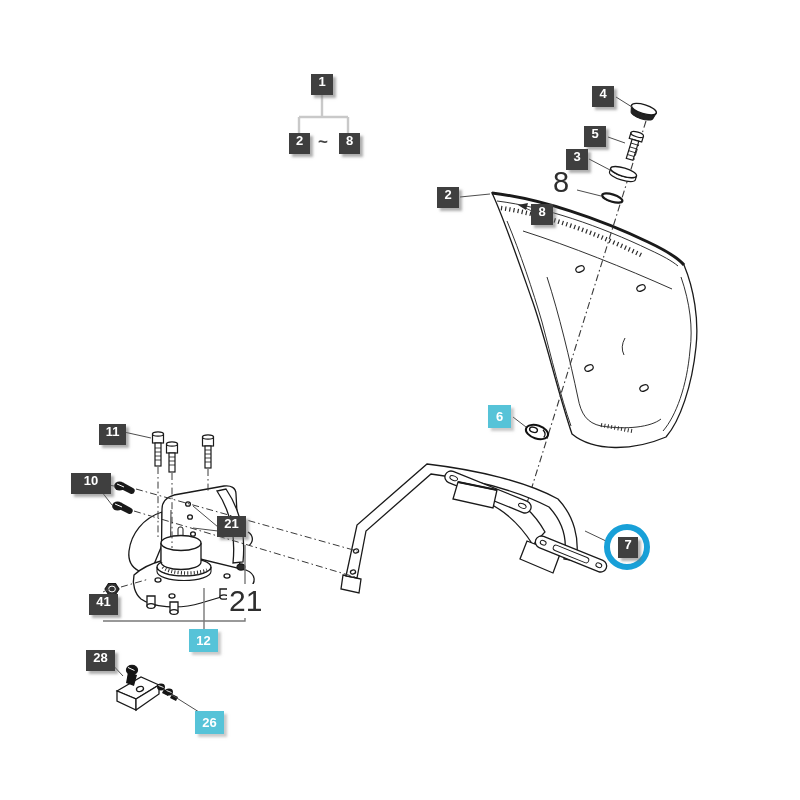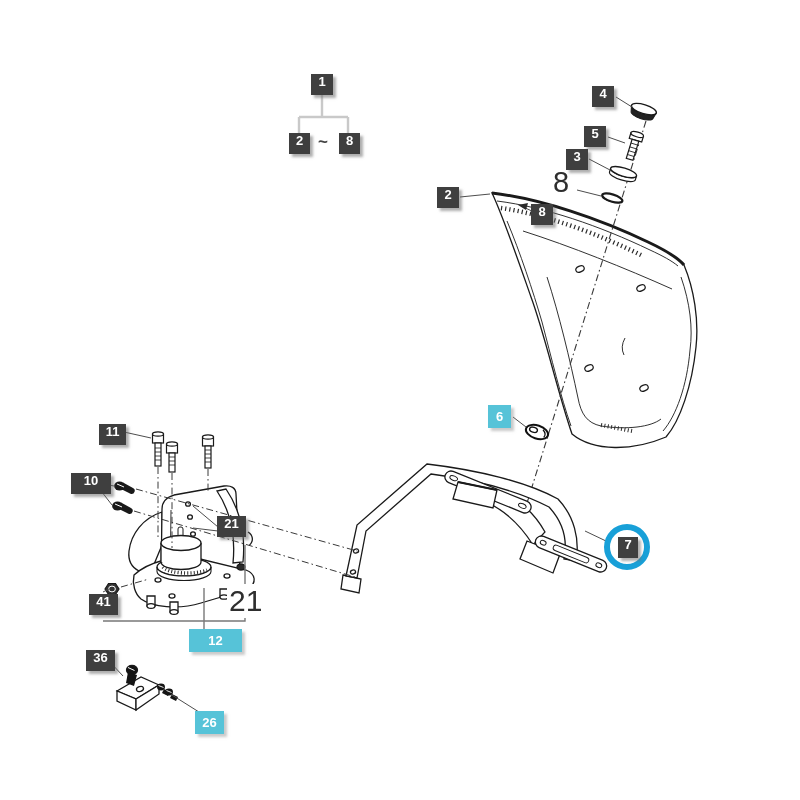--- a/index.html
+++ b/index.html
@@ -228,17 +228,17 @@
 <div class="co cyan" style="left:488px;top:405px;width:23px">6</div>
 
 <div class="ring"></div>
 <div class="co" style="left:618px;top:537px;width:20px">7</div>
 
 <div class="co" style="left:99px;top:424px;width:27px">11</div>
 <div class="co" style="left:71px;top:473px;width:40px">10</div>
 <div class="co" style="left:217px;top:516px;width:29px">21</div>
 <div class="co" style="left:89px;top:594px;width:29px">41</div>
 <div class="freetext" style="left:227px;top:584px;font-size:30px;background:#fff;padding:0 2px">21</div>
-<div class="co cyan" style="left:189px;top:629px;width:53px">12</div>
-<div class="co" style="left:86px;top:650px;width:29px">36</div>
+<div class="co cyan" style="left:189px;top:629px;width:29px">12</div>
+<div class="co" style="left:86px;top:650px;width:29px">28</div>
 <div class="co cyan" style="left:195px;top:711px;width:29px">26</div>
 
 </div>
 
 </body></html>

